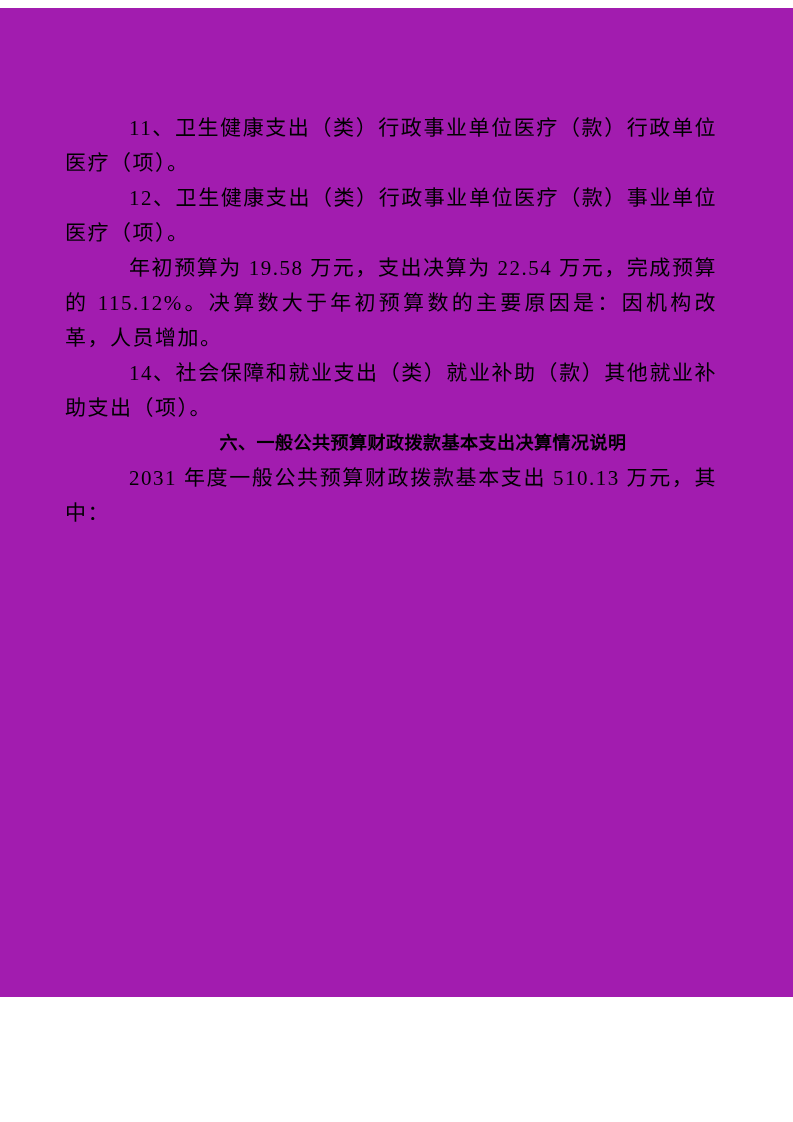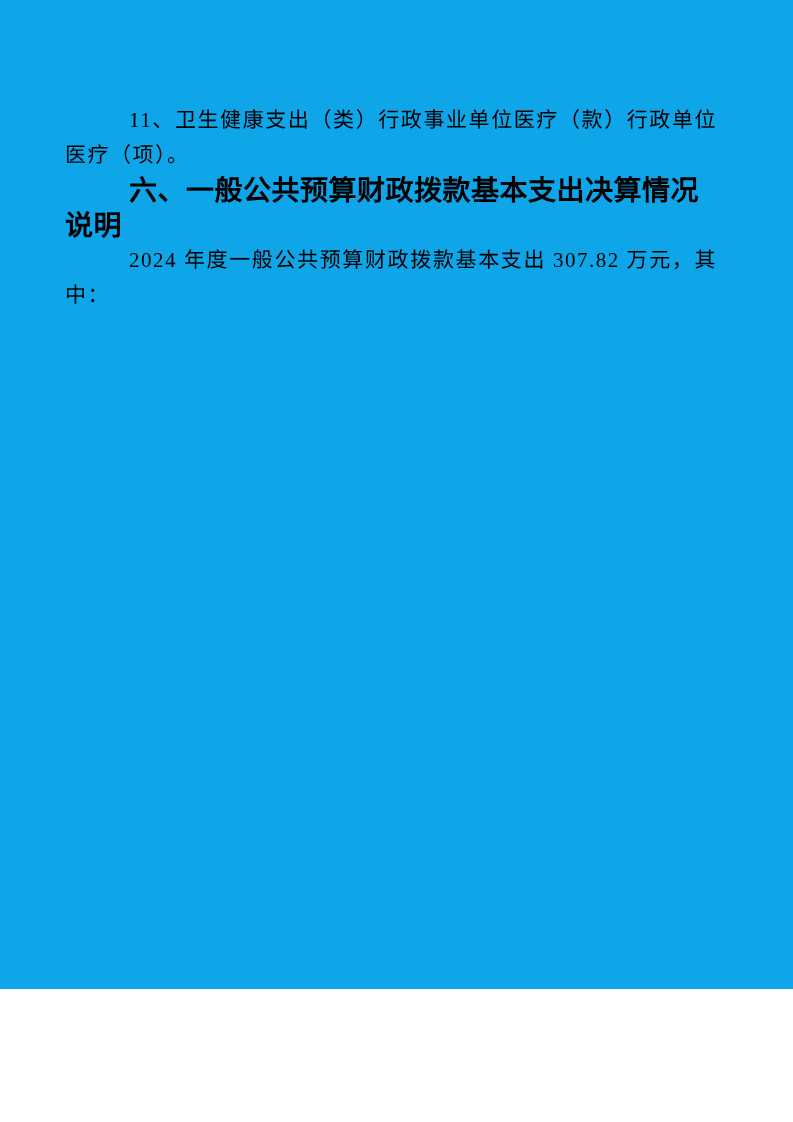--- a/index.html
+++ b/index.html
@@ -5,23 +5,23 @@
 <style>
   html, body {
     margin: 0;
     padding: 0;
     background: #ffffff;
   }
   .page {
     position: relative;
     width: 793px;
     height: 989px;
-    background: #0ea5e9;
+    background: #a21caf;
     overflow: hidden;
-    margin: 0 auto;
+    margin: 8px auto;
     color: #000000;
   }
   .content {
     position: absolute;
     top: 103px;
     left: 65px;
     width: 652px;
   }
   .para {
     margin: 0;
@@ -32,30 +32,34 @@
     text-align: justify;
     text-justify: inter-character;
     text-indent: 64px;
     color: #000000;
     word-break: break-all;
   }
   .heading {
     margin: 0;
     font-family: "Liberation Sans", "DejaVu Sans", sans-serif;
     font-weight: 700;
-    font-size: 28px;
+    font-size: 18px;
     line-height: 35px;
     letter-spacing: 0.5px;
     text-indent: 64px;
     color: #000000;
     word-break: break-all;
+    text-align: center;
   }
 </style>
 </head>
 <body>
 
 <div class="page">
   <div class="content">
       <p class="para">11、卫生健康支出（类）行政事业单位医疗（款）行政单位医疗（项）。</p>
+      <p class="para">12、卫生健康支出（类）行政事业单位医疗（款）事业单位医疗（项）。</p>
+      <p class="para">年初预算为 19.58 万元，支出决算为 22.54 万元，完成预算的 115.12%。决算数大于年初预算数的主要原因是：因机构改革，人员增加。</p>
+      <p class="para">14、社会保障和就业支出（类）就业补助（款）其他就业补助支出（项）。</p>
       <p class="heading">六、一般公共预算财政拨款基本支出决算情况说明</p>
-      <p class="para">2024 年度一般公共预算财政拨款基本支出 307.82 万元，其中：</p>
+      <p class="para">2031 年度一般公共预算财政拨款基本支出 510.13 万元，其中：</p>
     </div>
 </div>
 
 </body></html>

